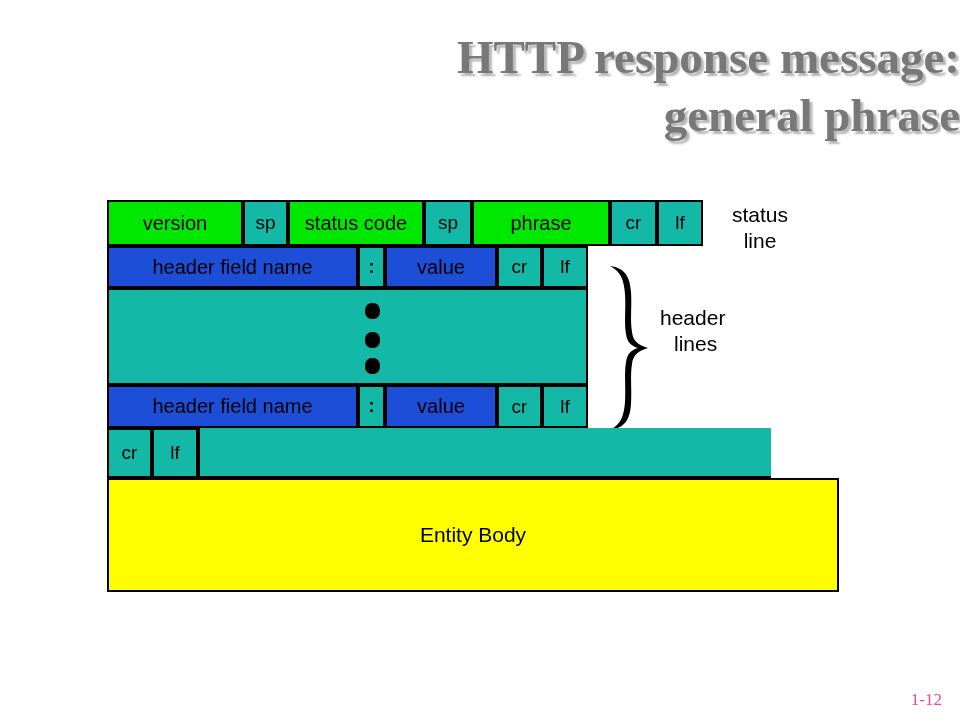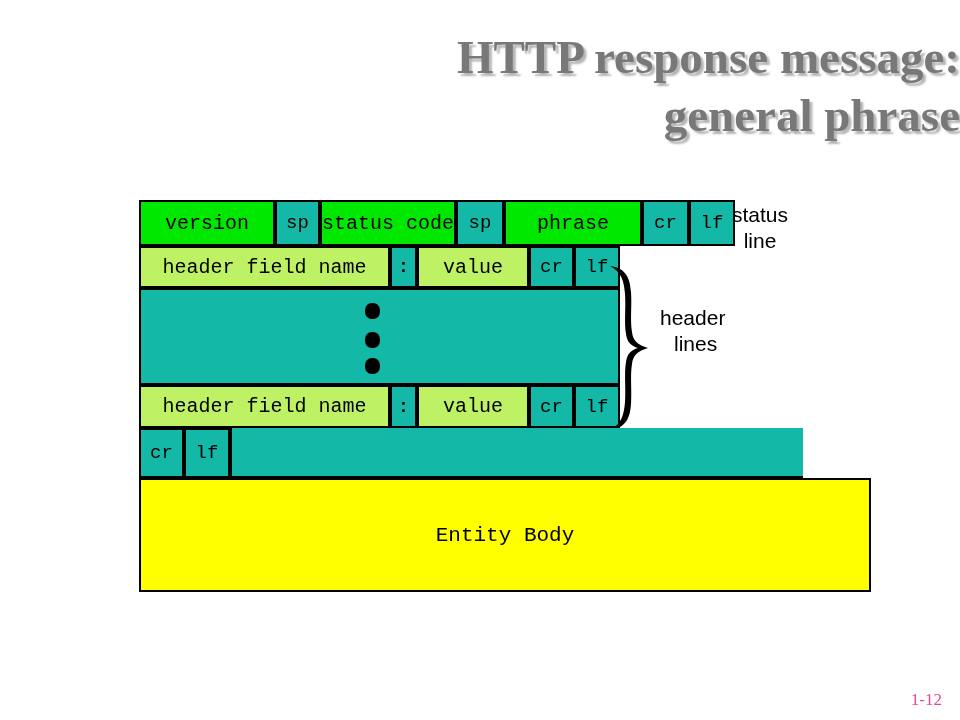--- a/index.html
+++ b/index.html
@@ -42,29 +42,28 @@
   }
 
   .cell {
     position: absolute;
     box-sizing: border-box;
     border: 2px solid #000000;
     background: #ffffff;
     display: flex;
     align-items: center;
     justify-content: center;
-    font-family: Liberation Mono, monospace;
+    font-family: Liberation Sans, sans-serif;
     font-size: 20px;
     color: #000000;
     white-space: nowrap;
     overflow: hidden;
-    margin-left: 32px;
   }
   .cell.green  { background: #00e800; }
-  .cell.magenta{ background: #bef264; }
+  .cell.magenta{ background: #1d4ed8; }
   .cell.yellow { background: #ffff00; }
   .cell.plain  { background: #14b8a6; text-align: right; }
 
   
   .cell.small { font-size: 19px; }
   .cell.colon { font-size: 18px; font-weight: bold; }
 
   .entity-label { font-size: 21px; }
 
   

